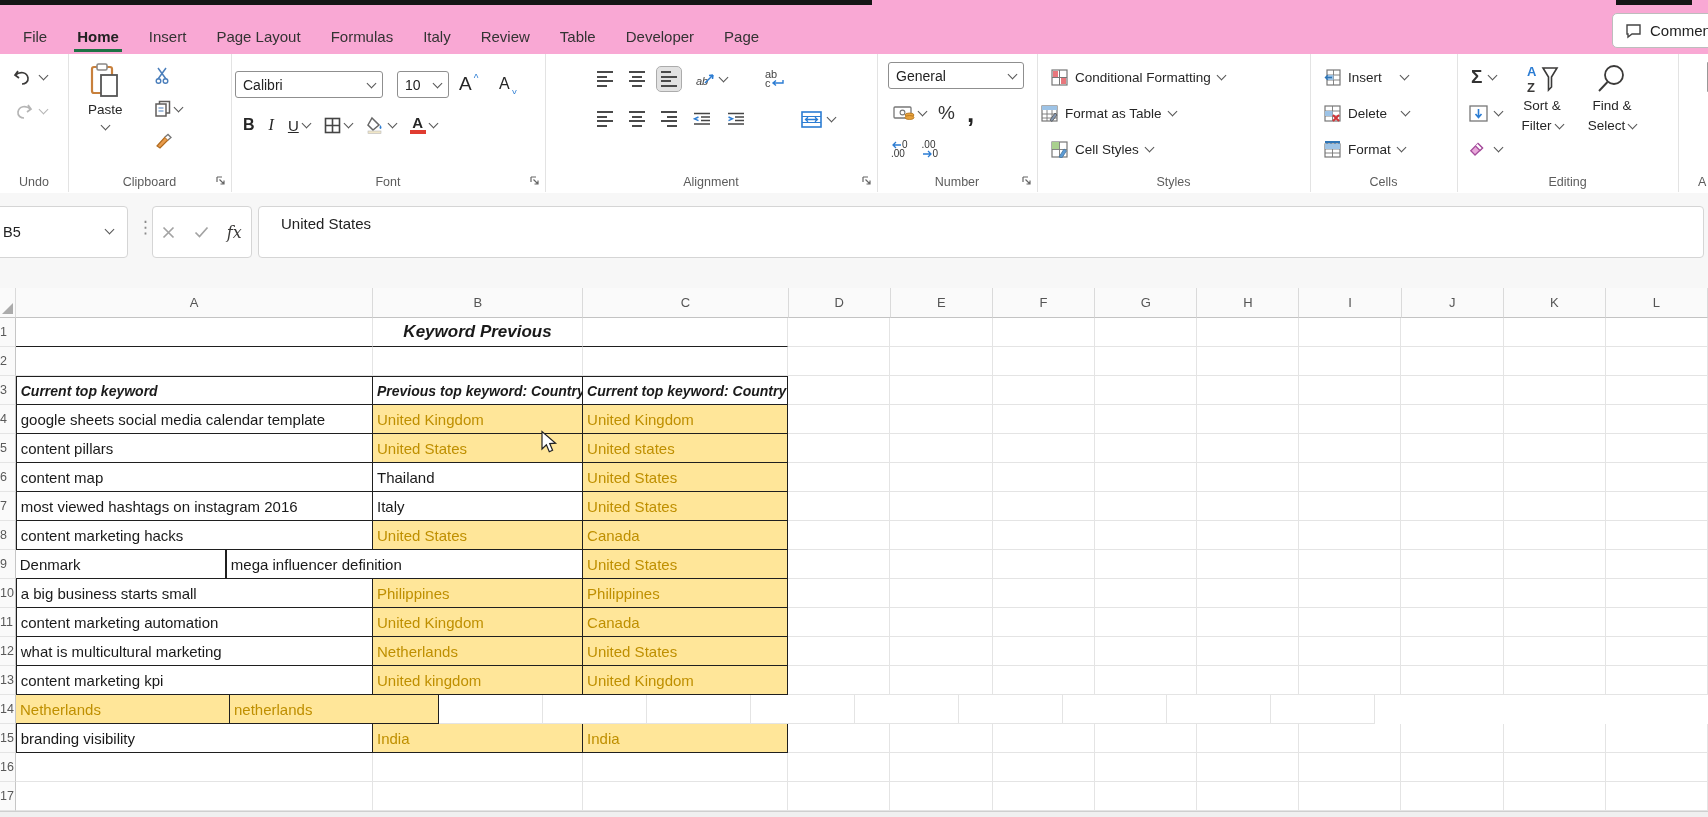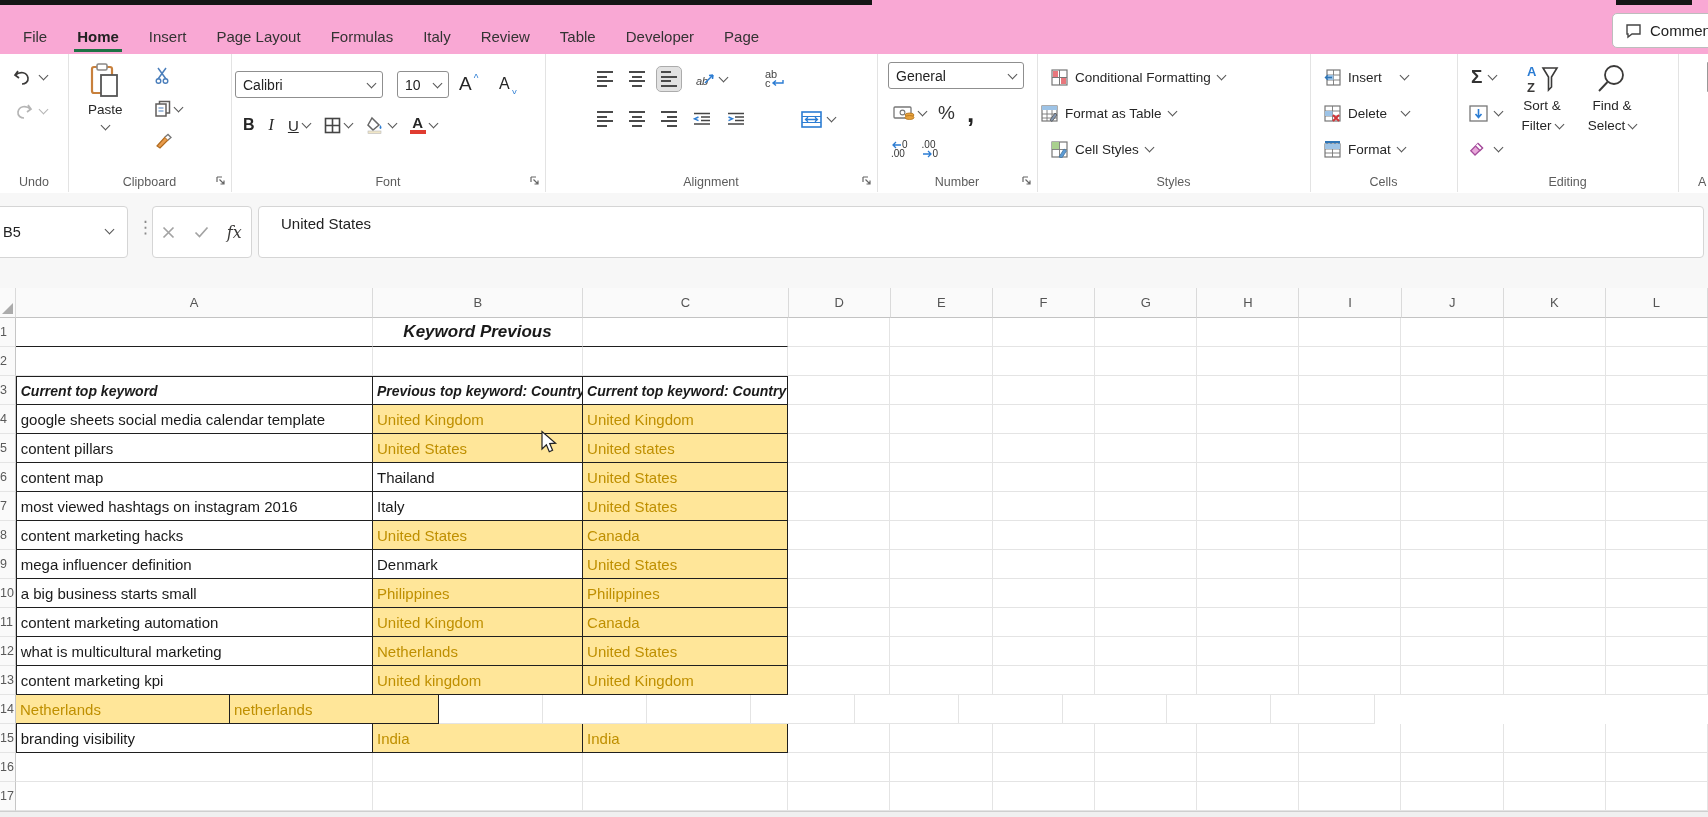--- a/index.html
+++ b/index.html
@@ -689,22 +689,22 @@
           <div class="cell" style="width: 104px;"></div>
           <div class="cell" style="width: 104px;"></div>
           <div class="cell" style="width: 104px;"></div>
           <div class="cell" style="width: 104px;"></div>
           <div class="cell" style="width: 104px;"></div>
           <div class="cell" style="width: 104px;"></div>
           <div class="cell" style="width: 104px;"></div>
         </div>
         <div class="row">
           <div class="cell rn" style="width: 16px;">9</div>
+          <div class="cell tb" style="width: 214px;">Denmark</div>
           <div class="cell tb tb-left" style="width: 364px;">mega influencer definition</div>
-          <div class="cell tb" style="width: 214px;">Denmark</div>
           <div class="cell tb hl" style="width: 209px; background: rgb(255, 230, 153); color: rgb(191, 143, 0);">United States</div>
           <div class="cell" style="width: 104px;"></div>
           <div class="cell" style="width: 104px;"></div>
           <div class="cell" style="width: 104px;"></div>
           <div class="cell" style="width: 104px;"></div>
           <div class="cell" style="width: 104px;"></div>
           <div class="cell" style="width: 104px;"></div>
           <div class="cell" style="width: 104px;"></div>
           <div class="cell" style="width: 104px;"></div>
           <div class="cell" style="width: 104px;"></div>

